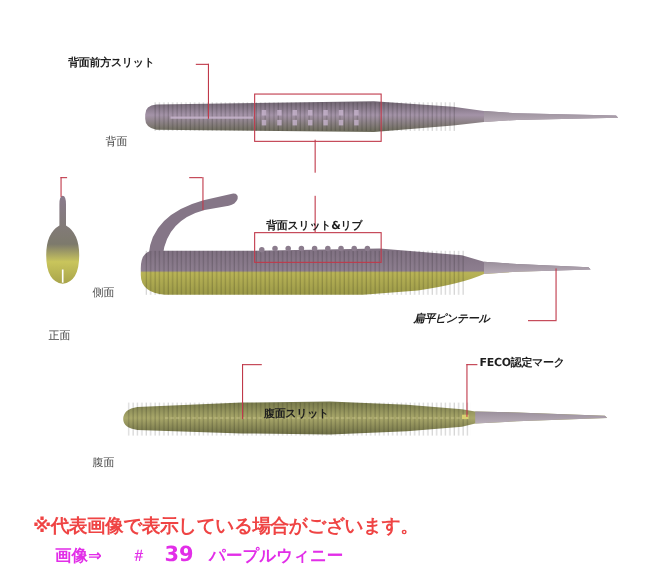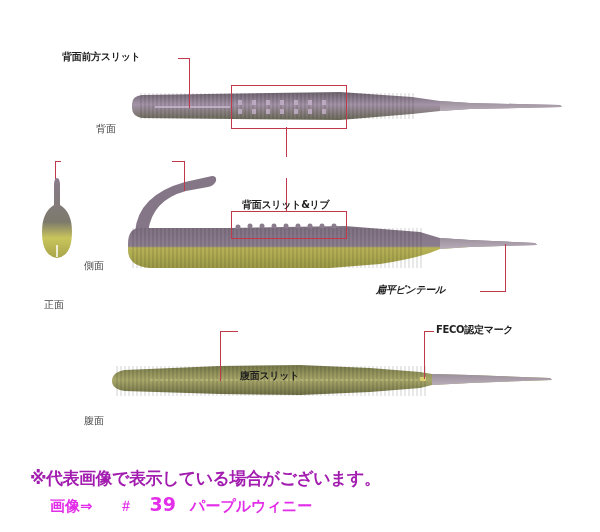--- a/index.html
+++ b/index.html
@@ -5,21 +5,21 @@
     html, body { margin: 0; padding: 0; background: #ffffff; }
     body { width: 600px; height: 532px; position: relative; overflow: hidden;
            font-family: "DejaVu Sans", "Liberation Sans", sans-serif; color: #222; }
     .abs { position: absolute; }
     .callout { font-size: 10px; font-weight: bold; color: #1e1e1e; white-space: nowrap; letter-spacing: -0.3px; }
     .view-label { font-size: 10px; color: #444; white-space: nowrap; margin-top: 22px; }
     .line-h { position: absolute; height: 1px; background: #c0394a; }
     .line-v { position: absolute; width: 1px; background: #c0394a; }
     .box { position: absolute; border: 1px solid #c0394a; }
     svg.lure { position: absolute; left: 0; top: 0; }
-    .notice { font-size: 17px; font-weight: bold; color: #a21caf; white-space: nowrap; letter-spacing: -0.5px; text-align: center; }
+    .notice { font-size: 17px; font-weight: bold; color: #ef4444; white-space: nowrap; letter-spacing: -0.5px; text-align: center; }
     .caption { font-size: 15px; font-weight: bold; color: #e22ee8; white-space: nowrap; }
     .caption .num { font-size: 19px; margin: 0 14px 0 16px; }
     .caption .hash { margin-left: 26px; font-weight: normal; }
   </style>
 </head>
 <body>
 
 <svg class="lure" width="600" height="532">
   <defs>
     <linearGradient id="gTop" x1="0" y1="0" x2="0" y2="1">

